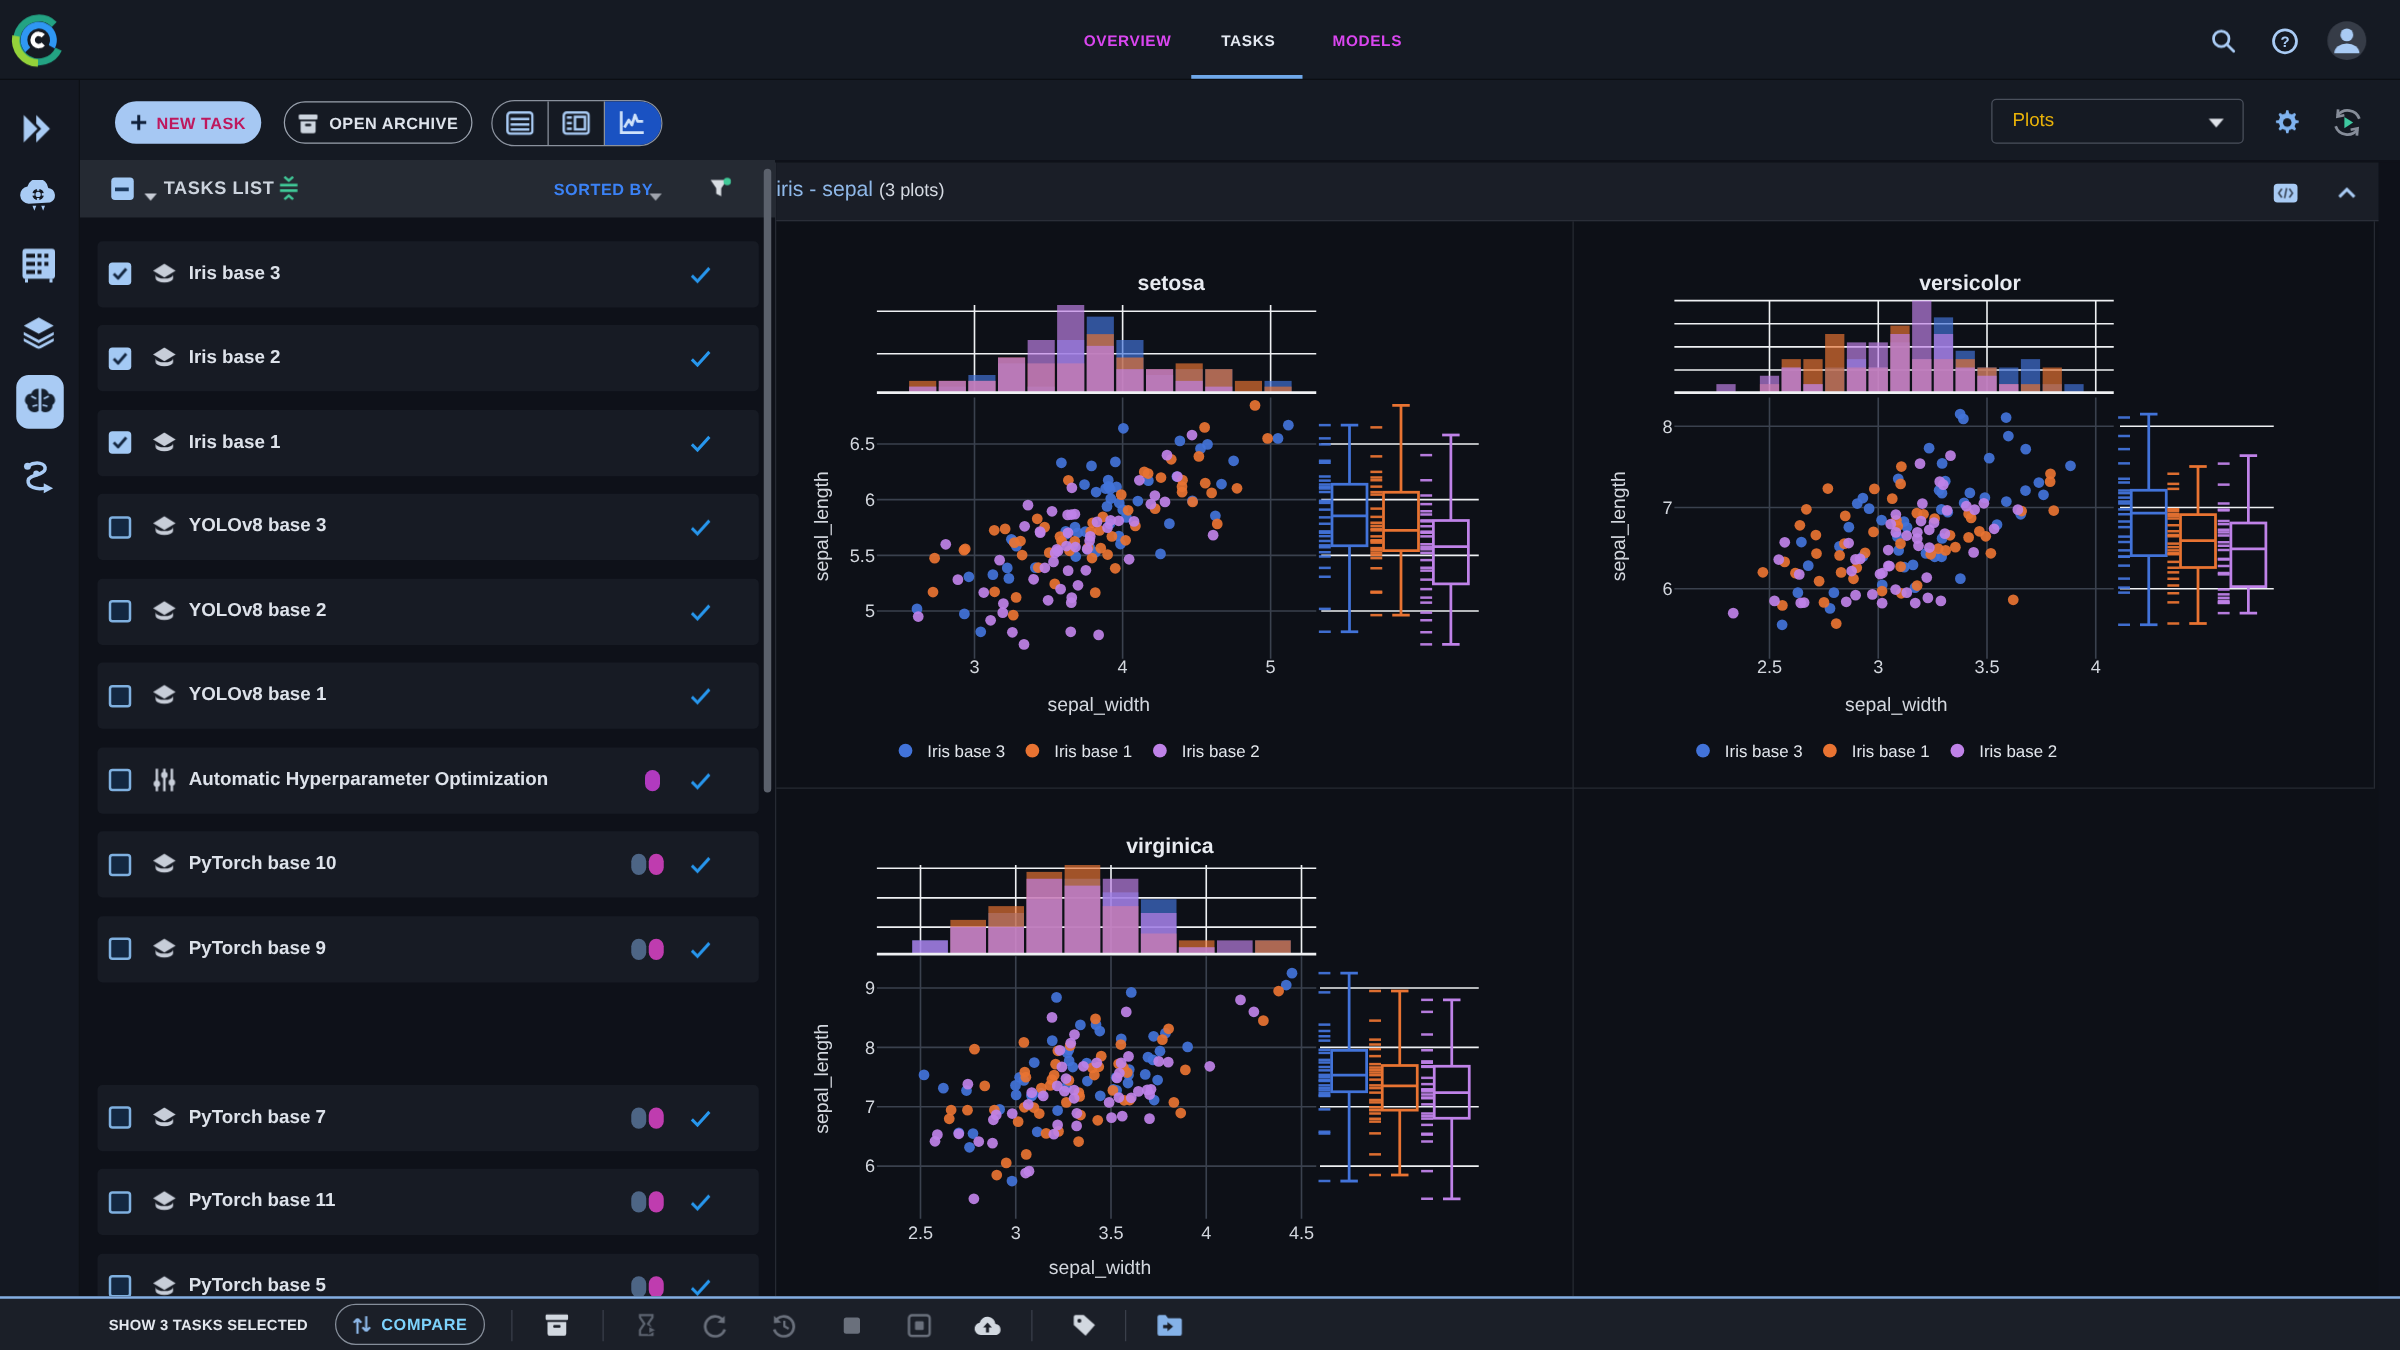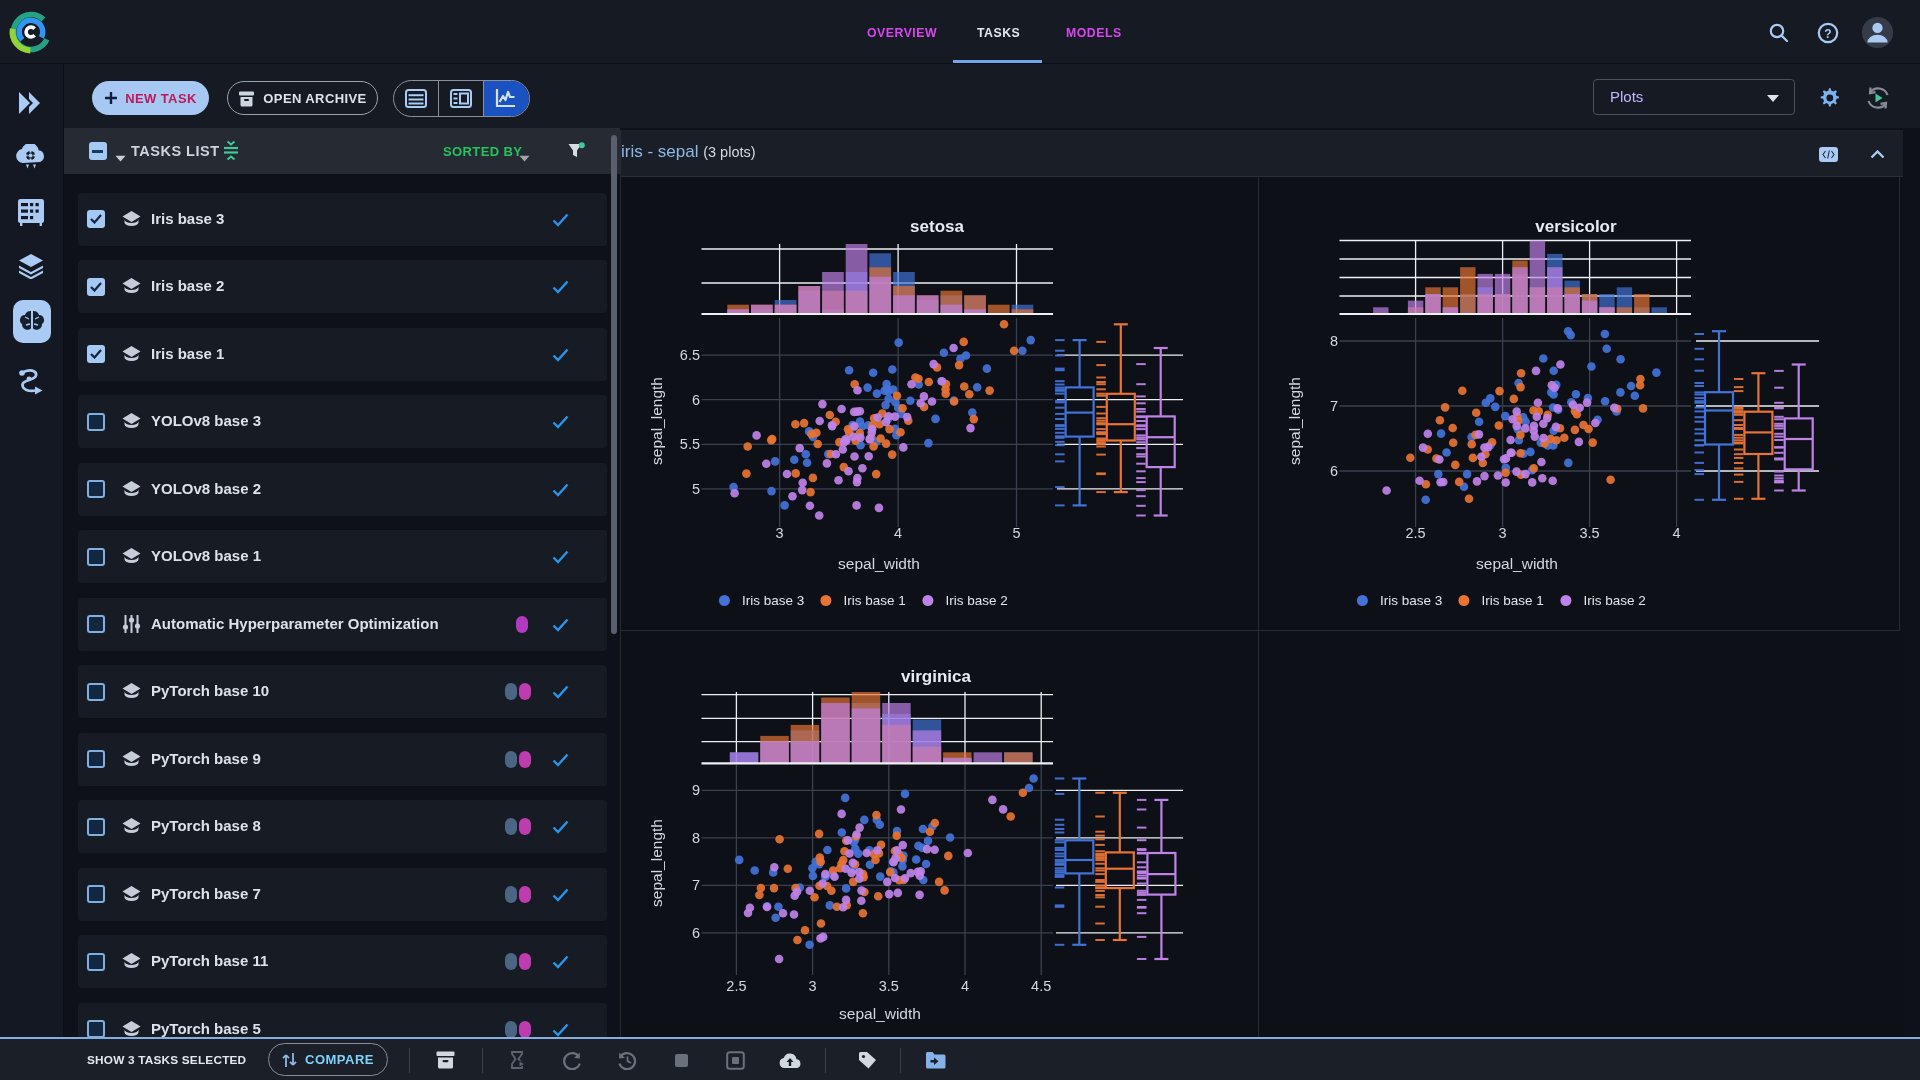--- a/index.html
+++ b/index.html
@@ -130,21 +130,21 @@
         </svg>
       </div>
     <div style="width:45.8px;height:100%;display:flex;align-items:center;justify-content:center;background:#1a52c2">
         <svg width="22" height="20" viewBox="0 0 22 20">
           <path d="M2 1 L2 18 L20 18" fill="none" stroke="#cfe2fa" stroke-width="2.2"></path>
           <path d="M4.5 14 L8 8 L10.5 12 L13 4 L15 9 L19.5 9" fill="none" stroke="#cfe2fa" stroke-width="2.2" stroke-linejoin="round"></path>
         </svg>
       </div>
   </div>
   <div class="abs" style="left:1529px;top:15px;width:202px;height:36px;border:1px solid #4a505c;border-radius:4px">
-    <span style="position:absolute;left:16px;top:8px;font-size:15px;color:#c4b5fd">Plots</span>
+    <span style="position:absolute;left:16px;top:8px;font-size:15px;color:#eab308">Plots</span>
     <svg width="14" height="9" viewBox="0 0 14 9" style="position:absolute;right:14px;top:14px">
         <path d="M1 1 L7 8 L13 1 z" fill="#dfe3ea"></path>
       </svg>
   </div>
   <svg width="26" height="26" viewBox="0 0 26 26" style="position:absolute;left:1752px;top:21px">
 <path fill="#7fb3f0" d="M13 3.2 l1.7 0 l.6 2.5 a7.6 7.6 0 0 1 2.2 .9 l2.2-1.3 l1.2 1.2 l-1.3 2.2 a7.6 7.6 0 0 1 .9 2.2 l2.5 .6 l0 1.7 l-2.5 .6 a7.6 7.6 0 0 1 -.9 2.2 l1.3 2.2 l-1.2 1.2 l-2.2-1.3 a7.6 7.6 0 0 1 -2.2 .9 l-.6 2.5 l-1.7 0 l-.6-2.5 a7.6 7.6 0 0 1 -2.2-.9 l-2.2 1.3 l-1.2-1.2 l1.3-2.2 a7.6 7.6 0 0 1 -.9-2.2 l-2.5-.6 l0-1.7 l2.5-.6 a7.6 7.6 0 0 1 .9-2.2 l-1.3-2.2 l1.2-1.2 l2.2 1.3 a7.6 7.6 0 0 1 2.2-.9 z"></path>
 <circle cx="13.8" cy="13" r="3.4" fill="#151a23"></circle>
     </svg>
     <svg width="28" height="28" viewBox="0 0 28 28" style="position:absolute;left:1800px;top:20px">
 <path d="M 23.5 11 A 10 10 0 0 0 6 8.5" fill="none" stroke="#868d99" stroke-width="2.2"></path>
@@ -162,21 +162,21 @@
     <div class="abs" style="left:51px;top:20px"><svg width="11" height="7" viewBox="0 0 11 7">
           <path d="M0.5 0.8 L10.5 0.8 L5.5 6.5 z" fill="#c8cdd6"></path>
         </svg></div>
     <span style="position:absolute;left:67px;top:15px;font-size:14.5px;font-weight:bold;color:#ccd3dd;letter-spacing:0.5px">TASKS LIST</span>
     <svg width="16" height="19" viewBox="0 0 16 19" style="position:absolute;left:159px;top:13px">
 <path d="M4.5 0.5 L8 3.5 L11.5 0.5" fill="none" stroke="#41c998" stroke-width="2"></path>
 <line x1="1" y1="7" x2="15" y2="7" stroke="#41c998" stroke-width="2.2"></line>
 <line x1="1" y1="11.5" x2="15" y2="11.5" stroke="#41c998" stroke-width="2.2"></line>
 <path d="M4.5 18.5 L8 15.5 L11.5 18.5" fill="none" stroke="#41c998" stroke-width="2"></path>
       </svg>
-    <span style="position:absolute;left:379px;top:16px;font-size:13px;font-weight:bold;color:#22c55e;letter-spacing:0.4px">SORTED BY</span>
+    <span style="position:absolute;left:379px;top:16px;font-size:13px;font-weight:bold;color:#3b82f6;letter-spacing:0.4px">SORTED BY</span>
     <div class="abs" style="left:455px;top:20px;opacity:0.75"><svg width="11" height="7" viewBox="0 0 11 7">
           <path d="M0.5 0.8 L10.5 0.8 L5.5 6.5 z" fill="#c8cdd6"></path>
         </svg></div>
     <svg width="18" height="18" viewBox="0 0 18 18" style="position:absolute;left:503px;top:14px">
 <path d="M1.5 2 L14.5 2 L10 8.5 L10 15 L6 13 L6 8.5 z" fill="#d8dde3"></path>
 <circle cx="14.8" cy="3.2" r="3" fill="#41c998"></circle>
       </svg>
   </div>
   <div class="cardrow" style="top:64.5px">
       <div class="ck ck-on">
@@ -287,33 +287,20 @@
         <path d="M1.5 7.5 L6 12 L15.5 1.5" fill="none" stroke="#2796ec" stroke-width="2.4"></path>
       </svg>
     </div>
     <div class="cardrow" style="top:604.5px">
       <div class="ck ck-off"></div>
       <svg width="21" height="20" viewBox="0 0 21 20" style="position:absolute;left:43px;top:16px">
 <path d="M10.5 2 L19.5 7.5 L10.5 13 L1.5 7.5 z" fill="#c7cdd8"></path>
 <path d="M3.5 10.5 L3.5 13.5 a7 3.4 0 0 0 14 0 L17.5 10.5 a7 3.4 0 0 1 -14 0 z" fill="#c7cdd8"></path>
       </svg>
       <div class="rowtitle">PyTorch base 9</div>
-      <div class="pill" style="left:427px;background:#4d6585"></div>
-      <div class="pill" style="left:441px;background:#bf3caf"></div>
-      <svg width="17" height="14" viewBox="0 0 17 14" style="position:absolute;left:474px;top:20px">
-        <path d="M1.5 7.5 L6 12 L15.5 1.5" fill="none" stroke="#2796ec" stroke-width="2.4"></path>
-      </svg>
-    </div>
-    <div class="cardrow" style="top:672.0px">
-      <div class="ck ck-off"></div>
-      <svg width="21" height="20" viewBox="0 0 21 20" style="position:absolute;left:43px;top:16px">
-<path d="M10.5 2 L19.5 7.5 L10.5 13 L1.5 7.5 z" fill="#c7cdd8"></path>
-<path d="M3.5 10.5 L3.5 13.5 a7 3.4 0 0 0 14 0 L17.5 10.5 a7 3.4 0 0 1 -14 0 z" fill="#c7cdd8"></path>
-      </svg>
-      <div class="rowtitle">PyTorch base 8</div>
       <div class="pill" style="left:427px;background:#4d6585"></div>
       <div class="pill" style="left:441px;background:#bf3caf"></div>
       <svg width="17" height="14" viewBox="0 0 17 14" style="position:absolute;left:474px;top:20px">
         <path d="M1.5 7.5 L6 12 L15.5 1.5" fill="none" stroke="#2796ec" stroke-width="2.4"></path>
       </svg>
     </div>
     <div class="cardrow" style="top:739.5px">
       <div class="ck ck-off"></div>
       <svg width="21" height="20" viewBox="0 0 21 20" style="position:absolute;left:43px;top:16px">
 <path d="M10.5 2 L19.5 7.5 L10.5 13 L1.5 7.5 z" fill="#c7cdd8"></path>

